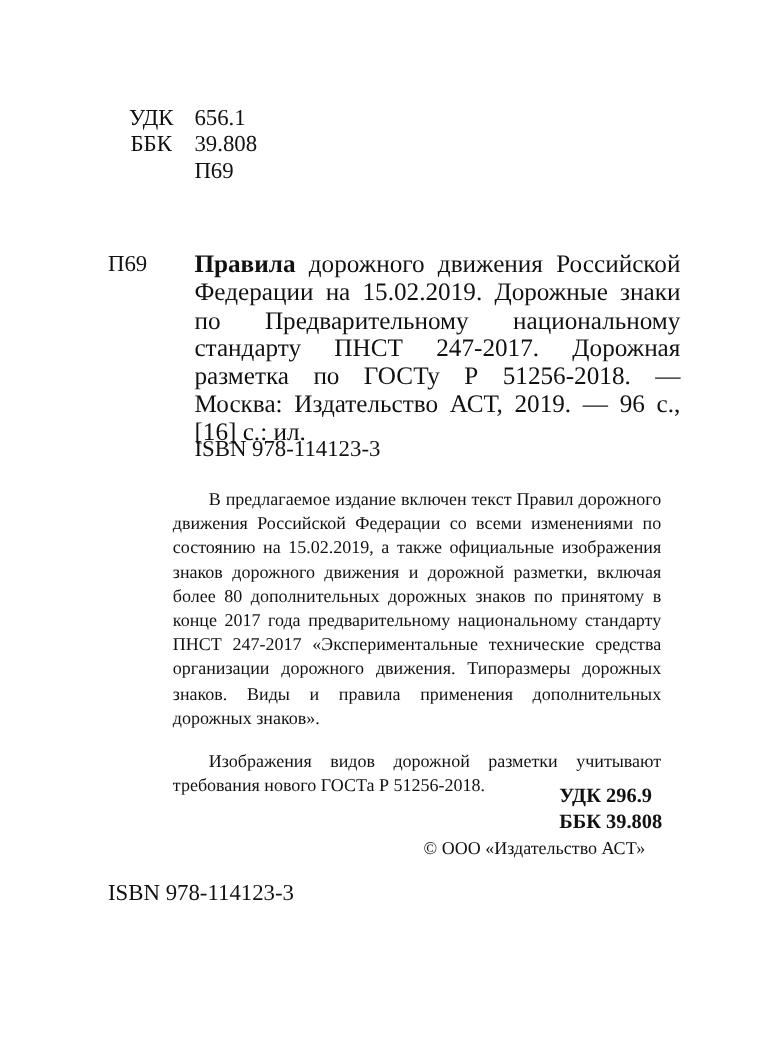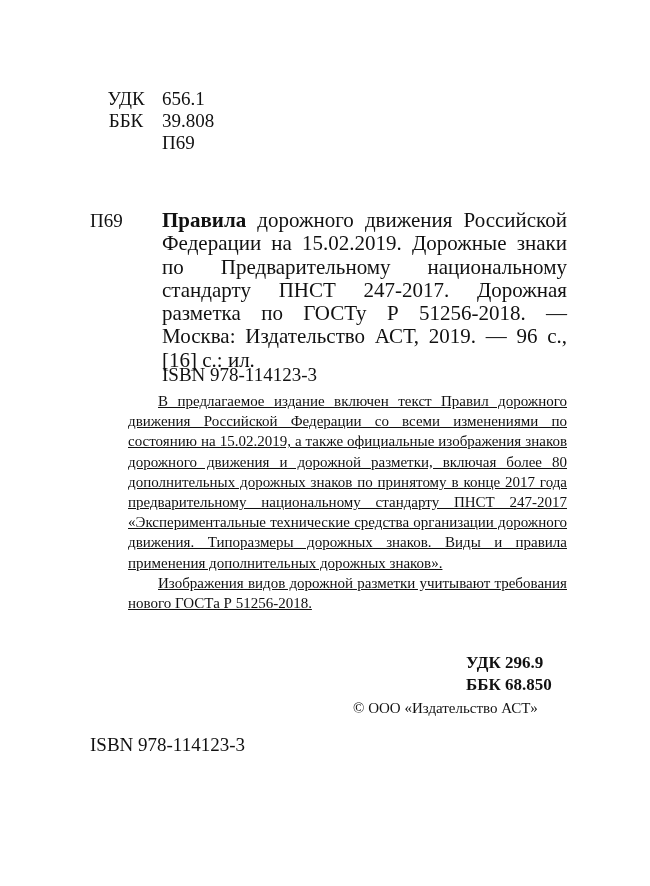--- a/index.html
+++ b/index.html
@@ -6,21 +6,21 @@
   body { width: 650px; height: 886px; position: relative; overflow: hidden;
          font-family: "Liberation Serif", "DejaVu Serif", serif; color: #111; }
   .abs { position: absolute; }
   .codes { left: 90px; top: 88px; font-size: 19px; line-height: 22px; }
   .codes .row { display: flex; text-align: center; }
   .codes .k { width: 72px; }
   .entry-code { left: 90px; top: 210px; font-size: 19px; }
   .entry { left: 162px; top: 209px; width: 405px; font-size: 21px; line-height: 23.3px; text-align: justify; }
   .isbn1 { left: 162px; top: 364px; font-size: 19px; }
   .annot { left: 128px; top: 391px; width: 439px; font-size: 15px; line-height: 20.2px; text-align: justify; }
-  .annot p { margin: 0; text-indent: 30px; text-decoration: underline; }
+  .annot p { margin: 16px; text-indent: 30px; }
   .idx { left: 466px; top: 652px; font-size: 17px; font-weight: bold; line-height: 22px; }
   .isbn2 { left: 90px; top: 734px; font-size: 19px; }
   .copy { left: 353px; top: 700px; font-size: 15px; }
   b { font-weight: bold; }
 </style>
 </head>
 <body>
 
 <div class="abs codes">
   <div class="row">
@@ -44,17 +44,17 @@
 
 <div class="abs isbn1">ISBN 978-114123-3</div>
 
 <div class="abs annot">
   <p>В предлагаемое издание включен текст Правил дорожного движения Российской Федерации со всеми изменениями по состоянию на 15.02.2019, а также официальные изображения знаков дорожного движения и дорожной разметки, включая более 80 дополнительных дорожных знаков по принятому в конце 2017 года предварительному национальному стандарту ПНСТ 247-2017 «Экспериментальные технические средства организации дорожного движения. Типоразмеры дорожных знаков. Виды и правила применения дополнительных дорожных знаков».</p>
   <p>Изображения видов дорожной разметки учитывают требования нового ГОСТа Р 51256-2018.</p>
 </div>
 
 <div class="abs idx">
   <div>УДК 296.9</div>
-  <div>ББК 68.850</div>
+  <div>ББК 39.808</div>
 </div>
 
 <div class="abs isbn2">ISBN 978-114123-3</div>
 <div class="abs copy">© ООО «Издательство АСТ»</div>
 
 </body></html>

